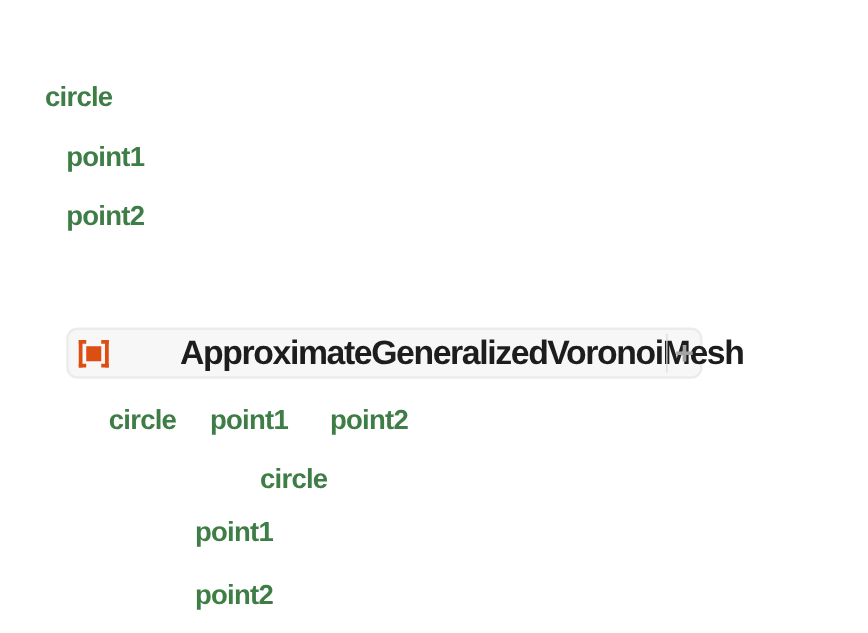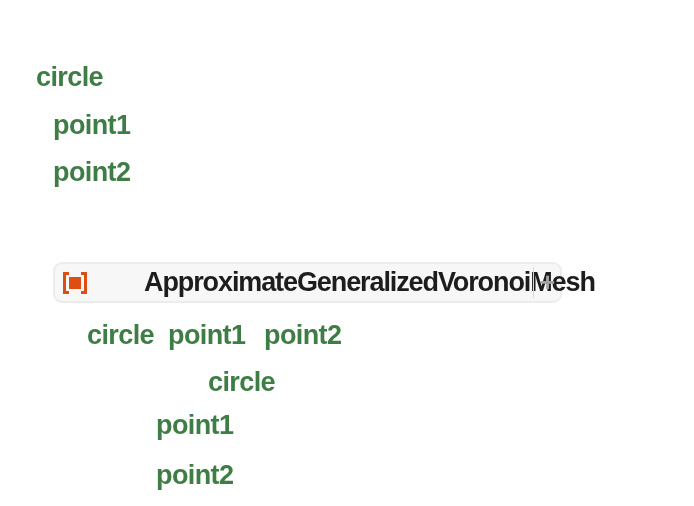--- a/index.html
+++ b/index.html
@@ -20,21 +20,21 @@
     font-family:"Liberation Sans","DejaVu Sans",sans-serif;
   }
   .canvas{
     position:relative;
     width:694px;height:506px;
     background:var(--background);
   }
   .tok{
     position:absolute;
     color:var(--symbol-green);
-    font-size:27px;
+    font-size:22px;
     font-weight:600;
     letter-spacing:-0.6px;
     line-height:27px;
     white-space:pre;
     text-align:right;
   }
   .badge{
     position:absolute;
     left:53px;top:262px;
     width:509px;height:41px;

